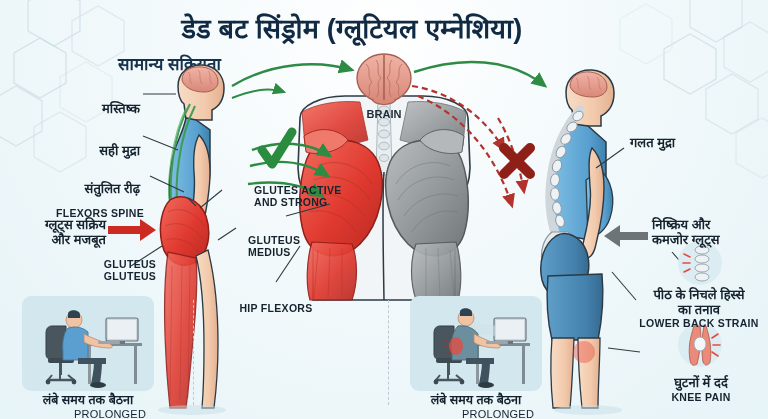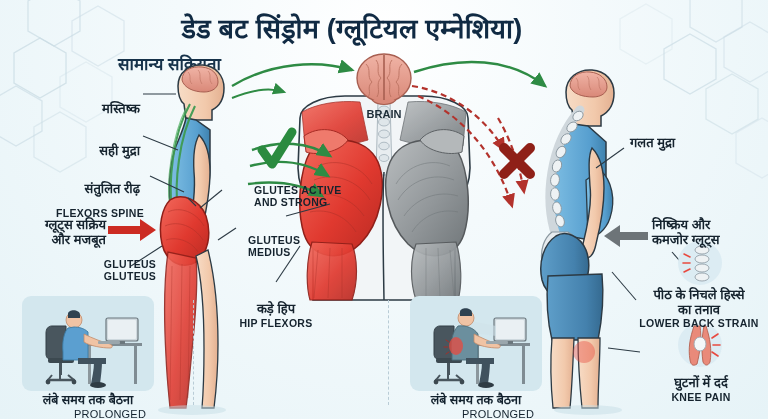--- a/index.html
+++ b/index.html
@@ -402,21 +402,20 @@
 
   <div class="lbl r" style="left:222px;top:184px;margin-left:32px;">
     <span class="en">GLUTES ACTIVE</span>
     <span class="en">AND STRONG</span>
   </div>
   <div class="lbl r" style="left:248px;top:234px;">
     <span class="en">GLUTEUS</span>
     <span class="en">MEDIUS</span>
   </div>
   <div class="lbl c" style="left:218px;top:302px;width:116px;">
-    <span class="hi">कड़े हिप</span>
     <span class="en">HIP FLEXORS</span>
   </div>
 
   <div class="lbl r" style="left:630px;top:136px;">
     <span class="hi">गलत मुद्रा</span>
   </div>
   <div class="lbl r" style="left:652px;top:218px;">
     <span class="hi">निष्क्रिय और</span>
     <span class="hi">कमजोर ग्लूट्स</span>
   </div>

